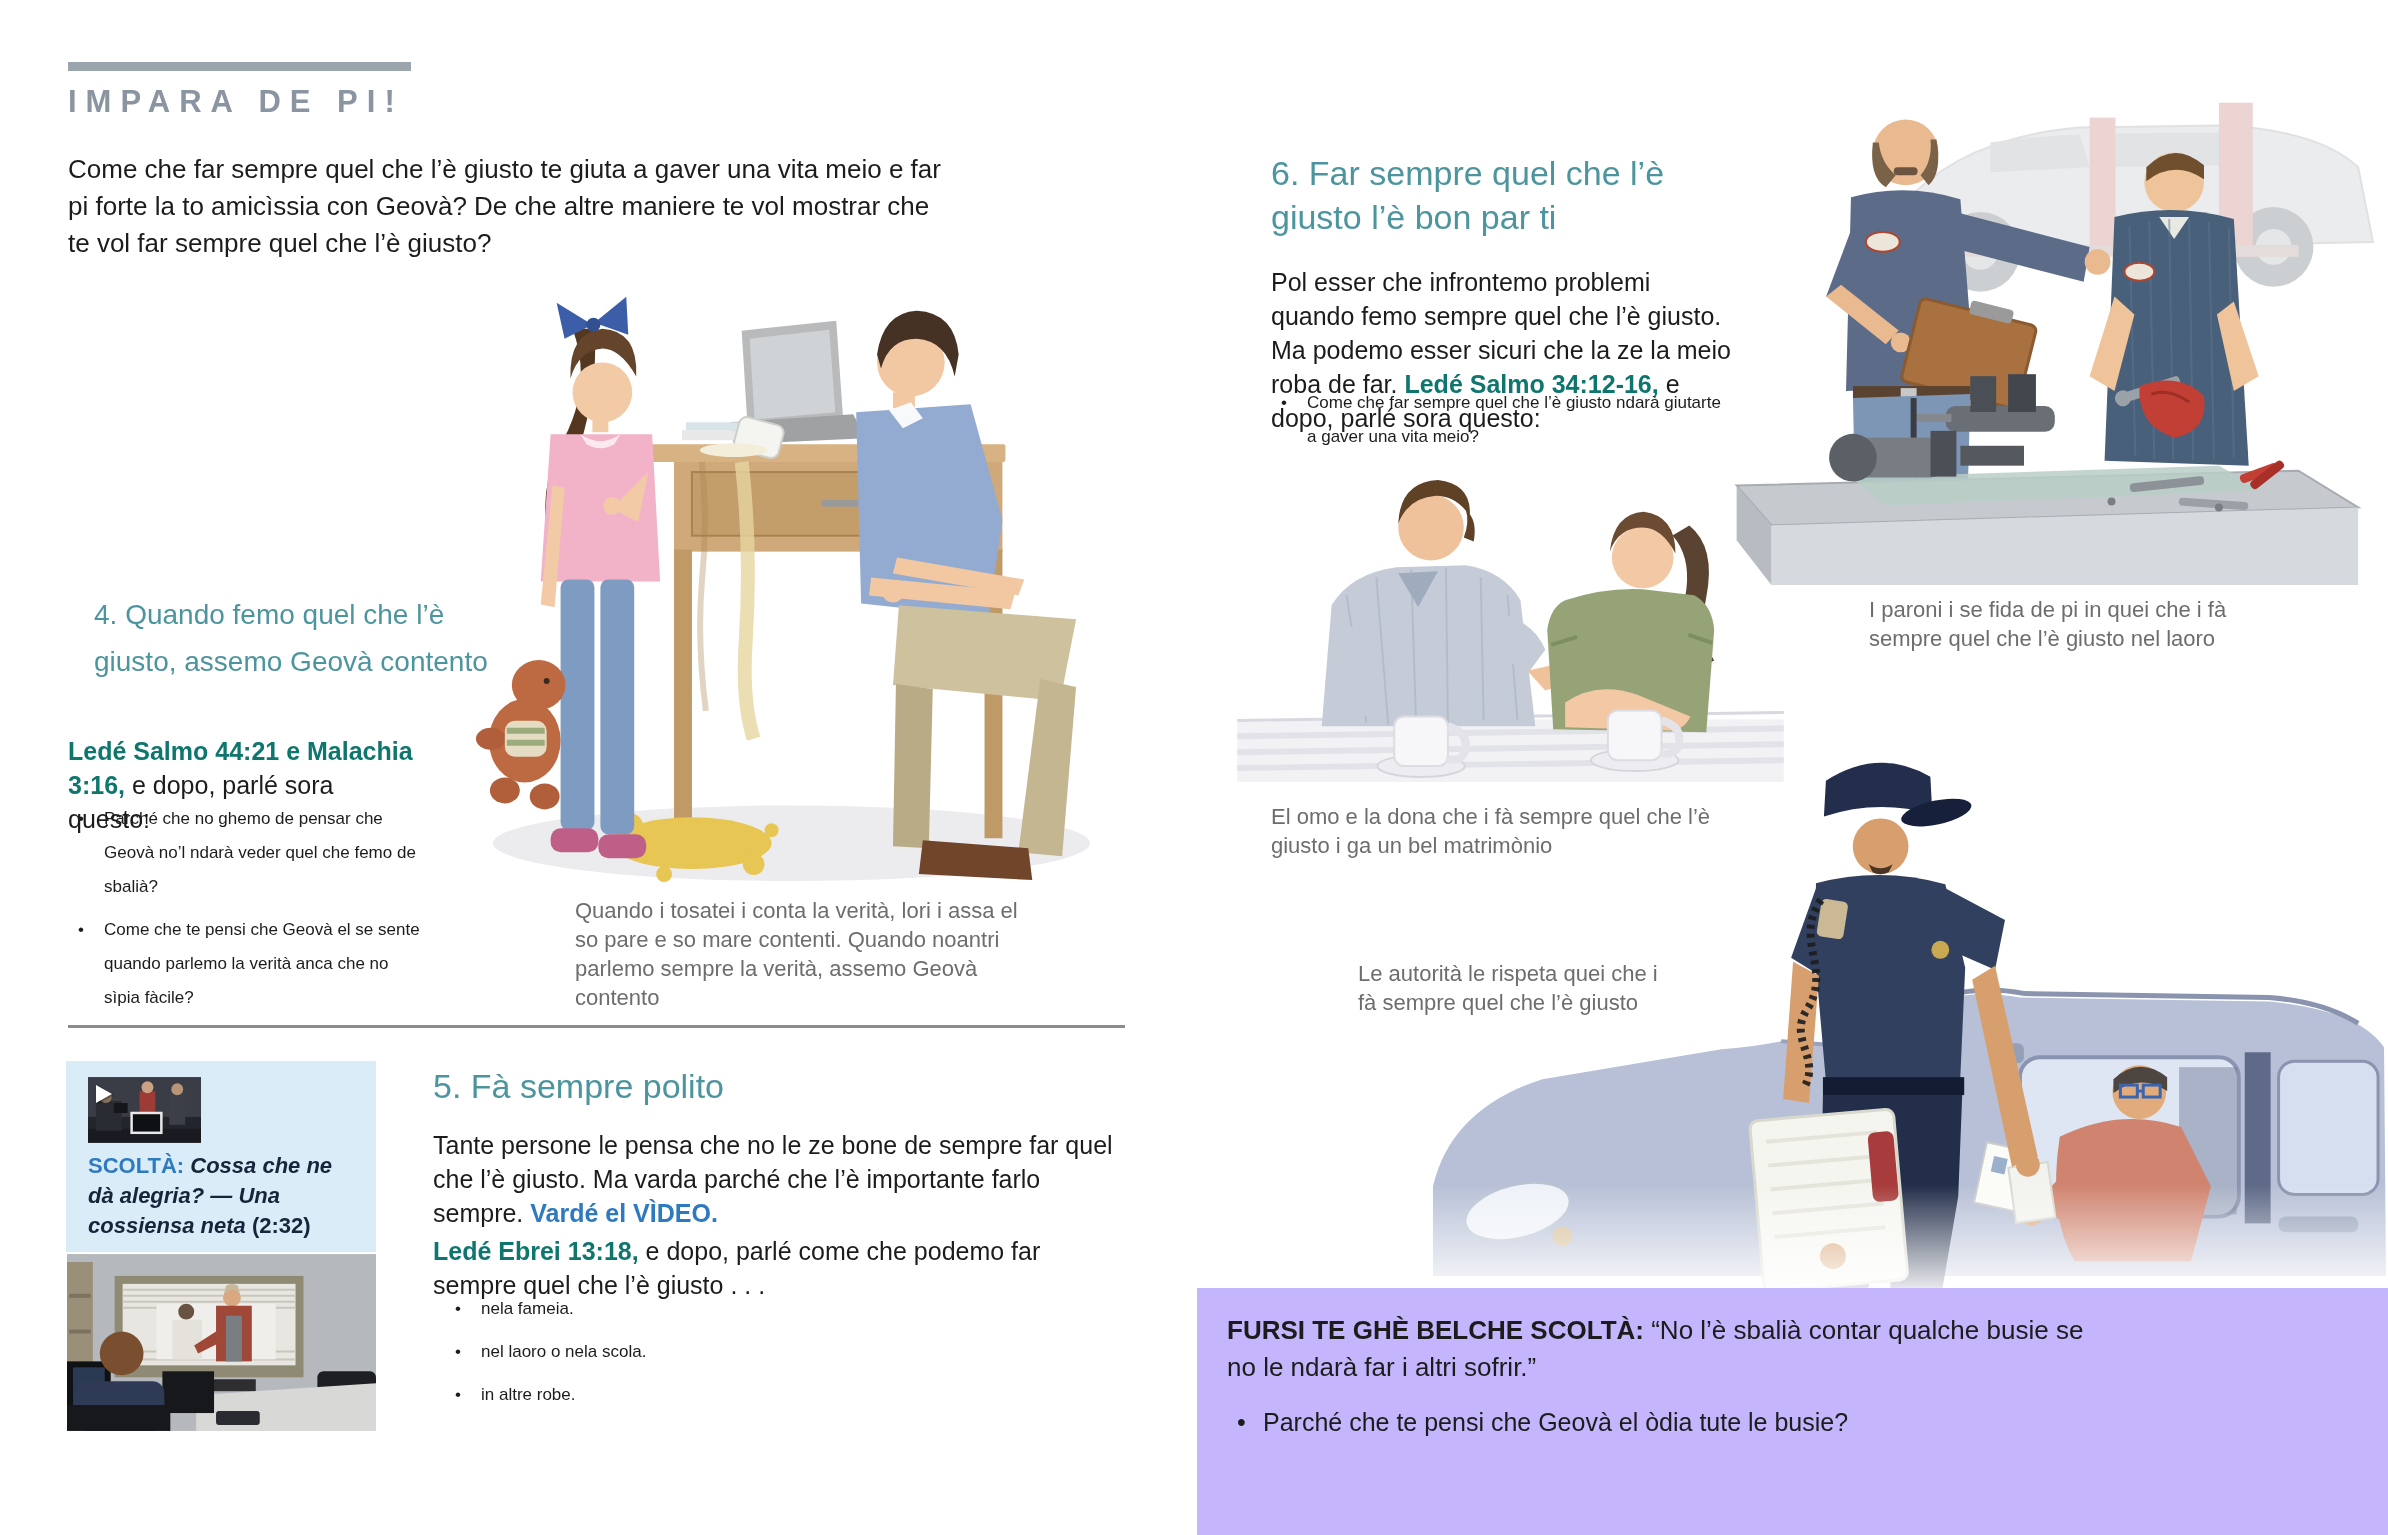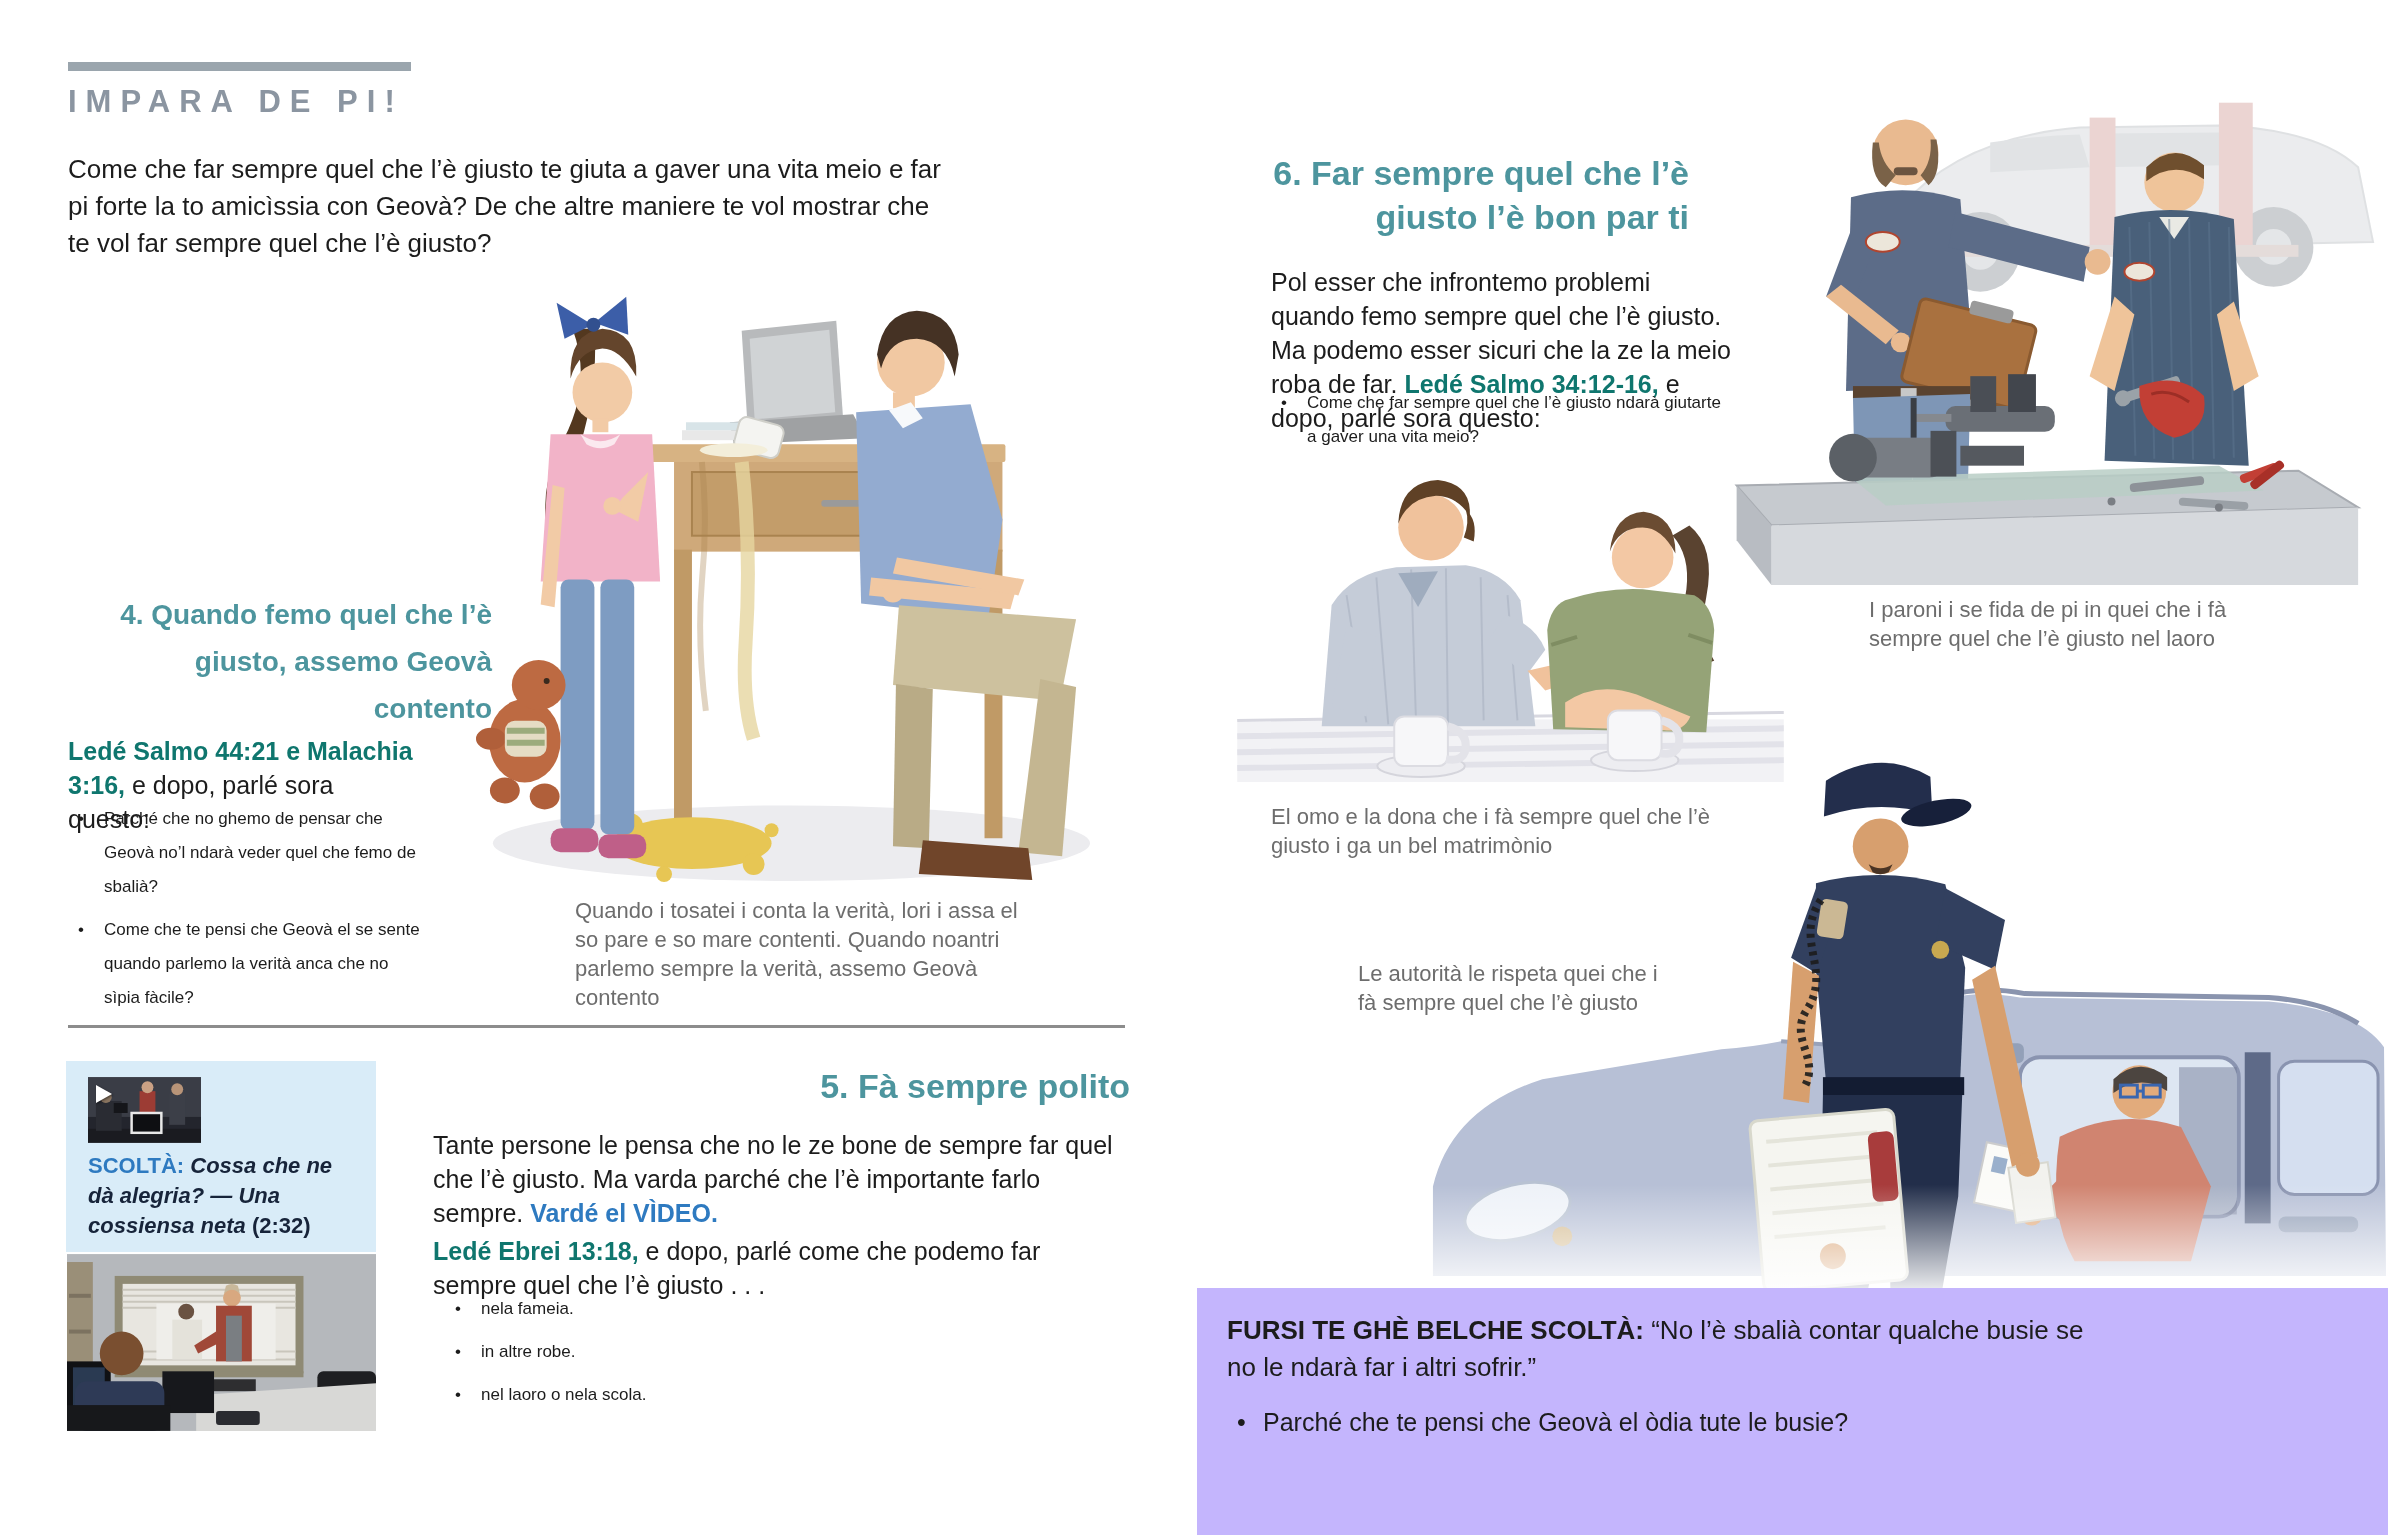--- a/index.html
+++ b/index.html
@@ -3,21 +3,21 @@
 <meta charset="utf-8">
 <style>
   html,body{margin:0;padding:0;background:#ffffff;}
   .page{position:relative;width:2388px;height:1535px;background:#ffffff;overflow:hidden;
         font-family:"Liberation Sans", sans-serif;color:#1c1c1c;}
   .abs{position:absolute;}
   .toprule{position:absolute;left:68px;top:62px;width:343px;height:9px;background:#9aa5ad;}
   .kicker{position:absolute;left:68px;top:84px;margin:0;font-size:31px;font-weight:bold;
           letter-spacing:9px;color:#8b95a1;}
   .intro{position:absolute;left:68px;top:151px;width:876px;margin:0;font-size:26px;line-height:37px;}
-  .h{position:absolute;margin:0;font-weight:bold;color:#4d959e;text-align:right;}
+  .h{position:absolute;margin:0;font-weight:normal;color:#4d959e;}
   .s4h{left:68px;top:591px;width:398px;font-size:28px;line-height:47px;margin-left:26px;}
   .s5h{left:433px;top:1065px;width:697px;font-size:34px;line-height:42px;}
   .s6h{left:1271px;top:151px;width:418px;font-size:34px;line-height:44px;}
   .body{position:absolute;margin:0;font-size:25px;line-height:34px;color:#1c1c1c;}
   .ref{color:#0f766e;font-weight:bold;cursor:pointer;}
   .blue{color:#2e7ac0;font-weight:bold;cursor:pointer;}
   .bullets{position:absolute;margin:0;padding:0;list-style:none;font-size:17px;line-height:34px;}
   .bullets li{position:relative;padding-left:34px;margin-bottom:9px;}
   .bullets li::before{content:"•";position:absolute;left:8px;top:0;color:#1c1c1c;}
   .caption{position:absolute;margin:0;font-size:22px;line-height:29px;color:#6d6d6d;}
@@ -190,22 +190,22 @@
   <p class="body" style="left:433px;top:1128px;width:697px">
     <span>Tante persone le pensa che no le ze bone de sempre far quel che l’è giusto. Ma varda parché che l’è importante farlo sempre.</span>
     <span class="blue">Vardé el VÌDEO.</span>
   </p>
   <p class="body" style="left:433px;top:1234px;width:697px">
     <span class="ref">Ledé Ebrei 13:18,</span>
     <span>e dopo, parlé come che podemo far sempre quel che l’è giusto . . .</span>
   </p>
   <ul class="bullets" style="left:447px;top:1292px;width:637px">
     <li><span>nela fameia.</span></li>
+    <li><span>nel laoro o nela scola.</span></li>
     <li><span>in altre robe.</span></li>
-    <li><span>nel laoro o nela scola.</span></li>
   </ul>
 
   <h2 class="h s6h">6. Far sempre quel che l’è giusto l’è bon par ti</h2>
   <p class="body" style="left:1271px;top:265px;width:468px">
     <span>Pol esser che infrontemo problemi quando femo sempre quel che l’è giusto. Ma podemo esser sicuri che la ze la meio roba de far.</span>
     <span class="ref">Ledé Salmo 34:12-16,</span>
     <span>e dopo, parlé sora questo:</span>
   </p>
   <ul class="bullets" style="left:1273px;top:386px;width:458px">
     <li><span>Come che far sempre quel che l’è giusto ndarà giutarte a gaver una vita meio?</span></li>

